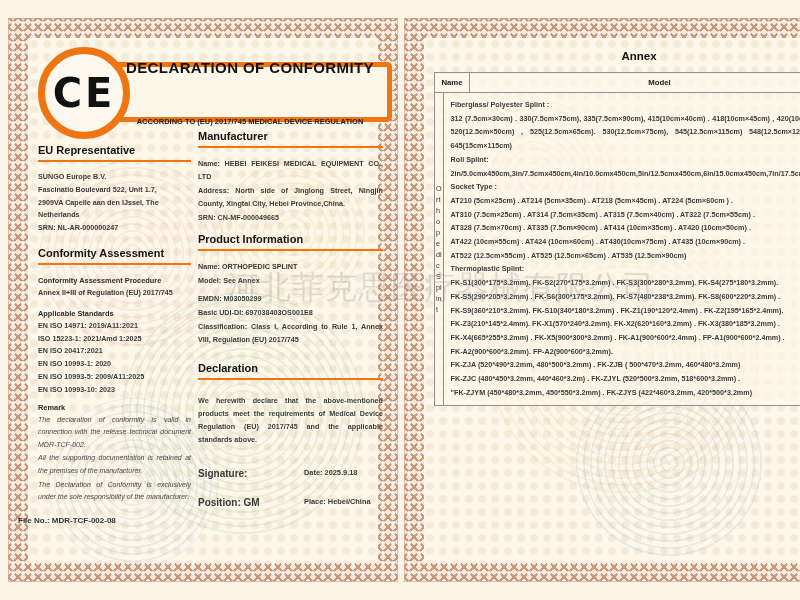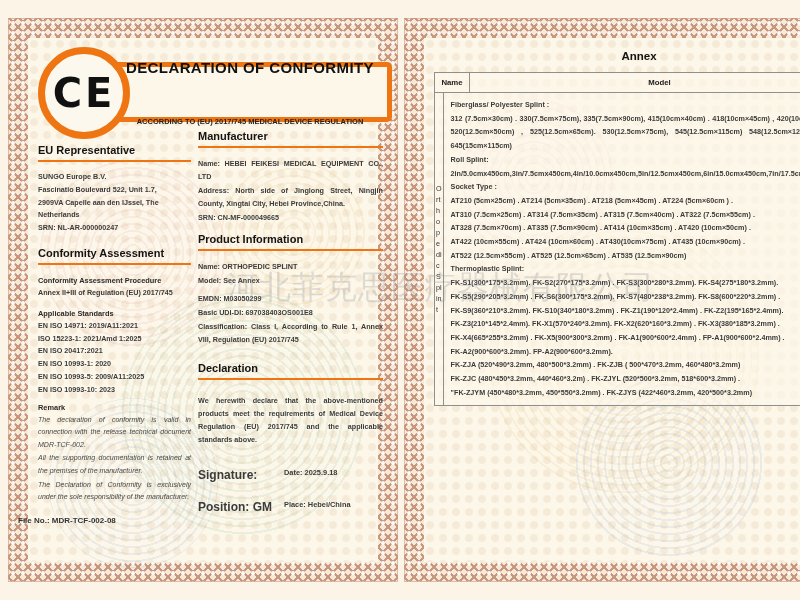--- a/index.html
+++ b/index.html
@@ -57,21 +57,21 @@
   .std-line{font-size:7.2px;font-weight:700;line-height:12.8px;color:#3b3b3b;white-space:nowrap;}
   .std-indent{padding-left:7px;}
   .remark-p{font-size:7px;font-style:italic;font-weight:400;line-height:12.6px;color:#4a4a4a;text-align:justify;margin-bottom:1px;}
   .col-left{position:absolute;left:30px;top:126px;width:153px;}
   .col-right{position:absolute;left:190px;top:112px;width:185px;}
   .sec-gap{margin-top:12px;}
   .para{font-size:7.2px;font-weight:700;line-height:13px;color:#3b3b3b;text-align:justify;margin-bottom:1px;}
   .decl-block{position:absolute;left:190px;top:344px;width:185px;}
   .decl-body{margin-top:14px;}
   .sig-row{display:flex;margin-top:22px;}
-  .sig-row .c1{width:86px;font-size:12px;font-weight:700;}
+  .sig-row .c1{width:106px;font-size:10px;font-weight:700;}
   .sig-row .c2{font-size:7.4px;font-weight:700;}
   .file-no{position:absolute;left:10px;top:498px;font-size:8px;font-weight:700;color:#333;}
   
   .annex-title{position:absolute;left:0;right:0;top:32px;text-align:center;font-size:11.5px;font-weight:700;color:#141414;}
   .annex-table{
     position:absolute;left:30px;right:24px;top:54px;
     border:1px solid #8f8f8f;background:rgba(253,247,234,.6);
   }
   .t-head{display:flex;border-bottom:1px solid #8f8f8f;}
   .t-head .th{font-size:7.8px;font-weight:700;text-align:center;padding:5px 2px;color:#222;}

